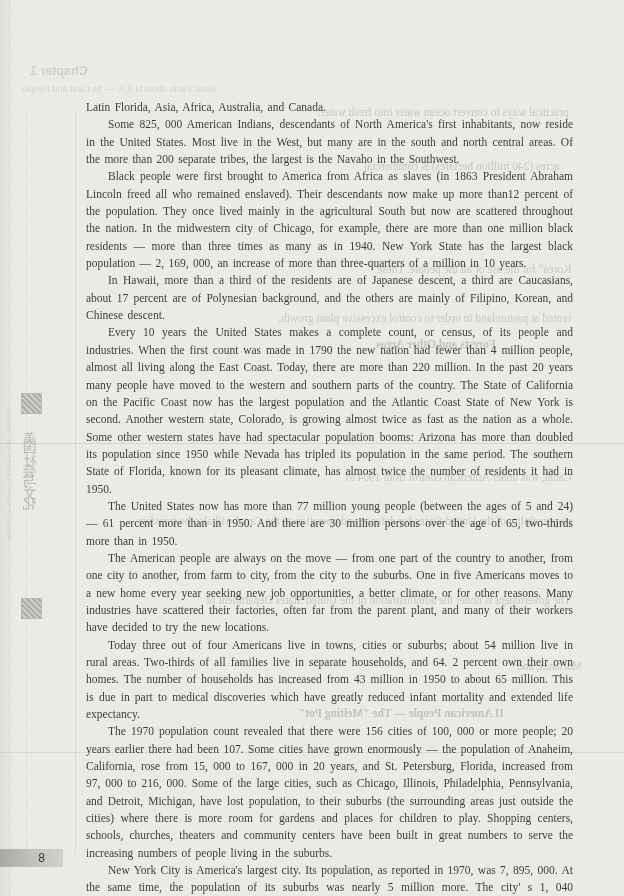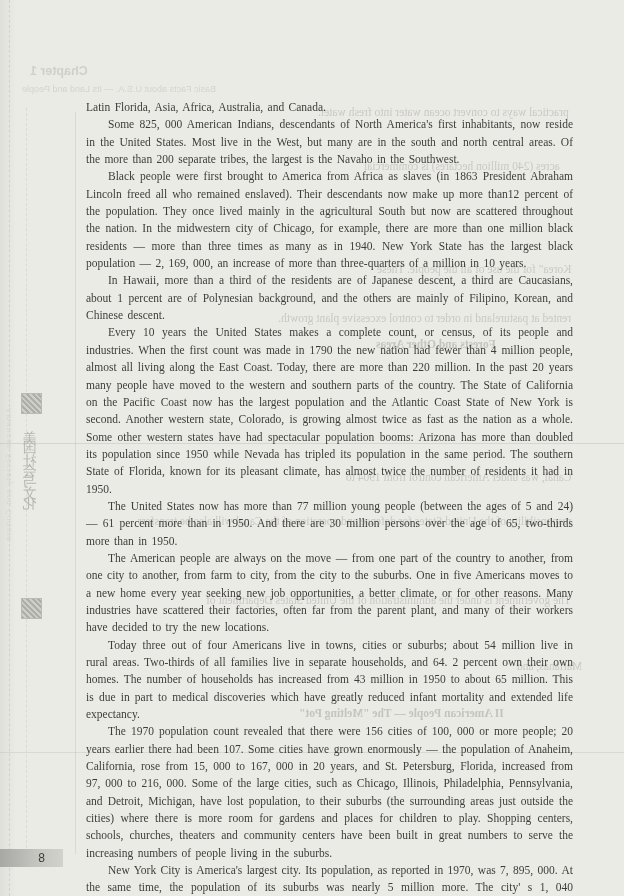--- a/index.html
+++ b/index.html
@@ -114,21 +114,21 @@
 
   <div class="orn orn-top"></div>
   <div class="cn-title">美国社会与文化</div>
   <div class="en-caption">American Society and Culture</div>
   <div class="orn orn-bottom"></div>
 
   <div class="content">
     <p class="no-indent">Latin Florida, Asia, Africa, Australia, and Canada.</p>
     <p>Some 825, 000 American Indians, descendants of North America's first inhabitants, now reside in the United States. Most live in the West, but many are in the south and north central areas. Of the more than 200 separate tribes, the largest is the Navaho in the Southwest.</p>
     <p>Black people were first brought to America from Africa as slaves  (in 1863 President Abraham Lincoln freed all who remained enslaved). Their descendants now make up more than12 percent of the population. They once lived mainly in the agricultural South but now are scattered throughout the nation. In the midwestern city of Chicago, for example, there are more than one million black residents — more than three times as many as in 1940. New York State has the largest black population — 2, 169, 000, an increase of more than three-quarters of a million in 10 years.</p>
-    <p>In Hawaii, more than a third of the residents are of Japanese descent, a third are Caucasians, about 1 percent are of Polynesian background, and the others are mainly of Filipino, Korean, and Chinese descent.</p>
+    <p>In Hawaii, more than a third of the residents are of Japanese descent, a third are Caucasians, about 17 percent are of Polynesian background, and the others are mainly of Filipino, Korean, and Chinese descent.</p>
     <p>Every 10 years the United States makes a complete count, or census, of its people and industries. When the first count was made in 1790 the new nation had fewer than 4 million people, almost all living along the East Coast. Today, there are more than 220 million. In the past 20 years many people have moved to the western and southern parts of the country. The State of California on the Pacific Coast now has the largest population and the Atlantic Coast State of New York is second. Another western state, Colorado, is growing almost twice as fast as the nation as a whole. Some other western states have had spectacular population booms: Arizona has more than doubled its population since 1950 while Nevada has tripled its population in the same period. The southern State of Florida, known for its pleasant climate, has almost twice the number of residents it had in 1950.</p>
     <p>The United States now has more than 77 million young people (between the ages of 5 and 24) — 61 percent more than in 1950. And there are 30 million persons over the age of 65, two-thirds more than in 1950.</p>
     <p>The American people are always on the move — from one part of the country to another, from one city to another, from farm to city, from the city to the suburbs. One in five Americans moves to a new home every year seeking new job opportunities, a better climate, or for other reasons. Many industries have scattered their factories, often far from the parent plant, and many of their workers have decided to try the new locations.</p>
     <p>Today three out of four Americans live in towns, cities or suburbs; about 54 million live in rural areas. Two-thirds of all families live in separate households, and 64. 2 percent own their own homes. The number of households has increased from 43 million in 1950 to about 65 million. This is due in part to medical discoveries which have greatly reduced infant mortality and extended life expectancy.</p>
     <p>The 1970 population count revealed that there were 156 cities of 100, 000 or more people; 20 years earlier there had been 107. Some cities have grown enormously — the population of Anaheim, California, rose from 15, 000 to 167, 000 in 20 years, and St. Petersburg, Florida, increased from 97, 000 to 216, 000. Some of the large cities, such as Chicago, Illinois, Philadelphia, Pennsylvania, and Detroit, Michigan, have lost population, to their suburbs  (the surrounding areas just outside the cities) where there is more room for gardens and places for children to play. Shopping centers, schools, churches, theaters and community centers have been built in great numbers to serve the increasing numbers of people living in the suburbs.</p>
     <p>New York City is America's largest city. Its population, as reported in 1970, was 7, 895, 000. At the same time, the population of its suburbs was nearly 5 million more. The city' s 1, 040 kilometers of waterfront gives it the largest harbor in the world. It is visited by nearly17, 000 ships annually. Some</p>
   </div>
 
   <div class="pagenum-bar">
     <span class="pagenum">8</span>

